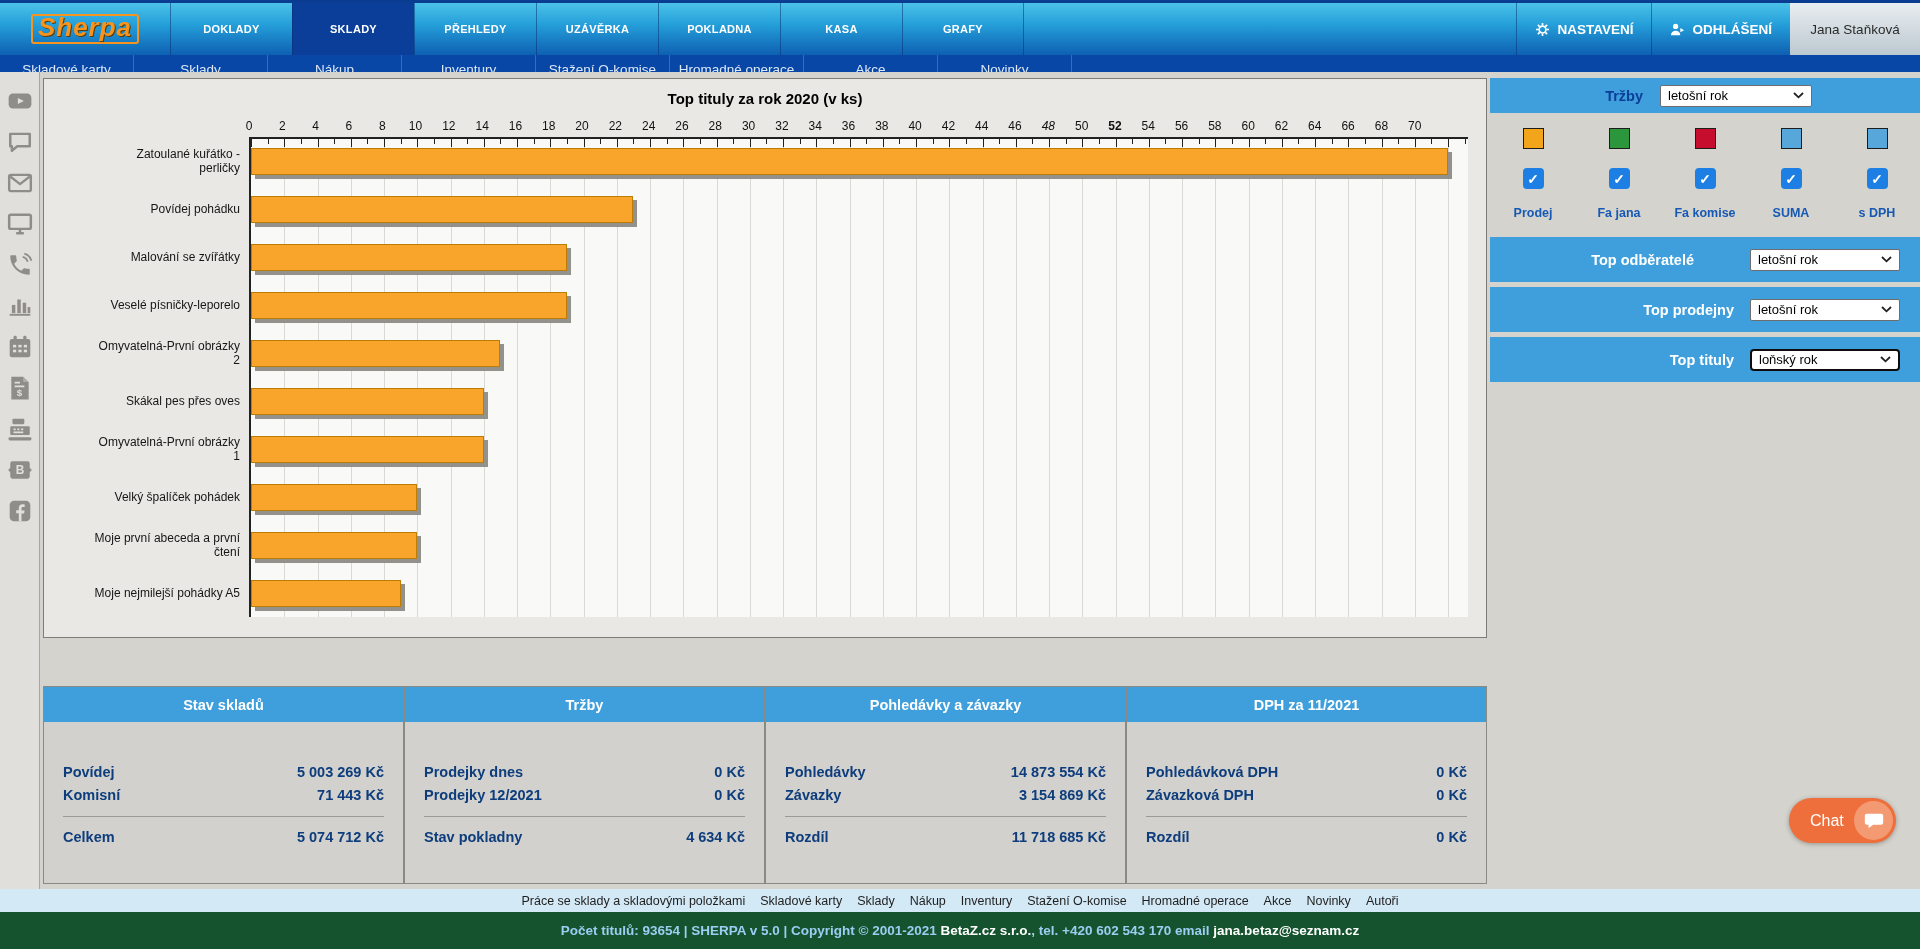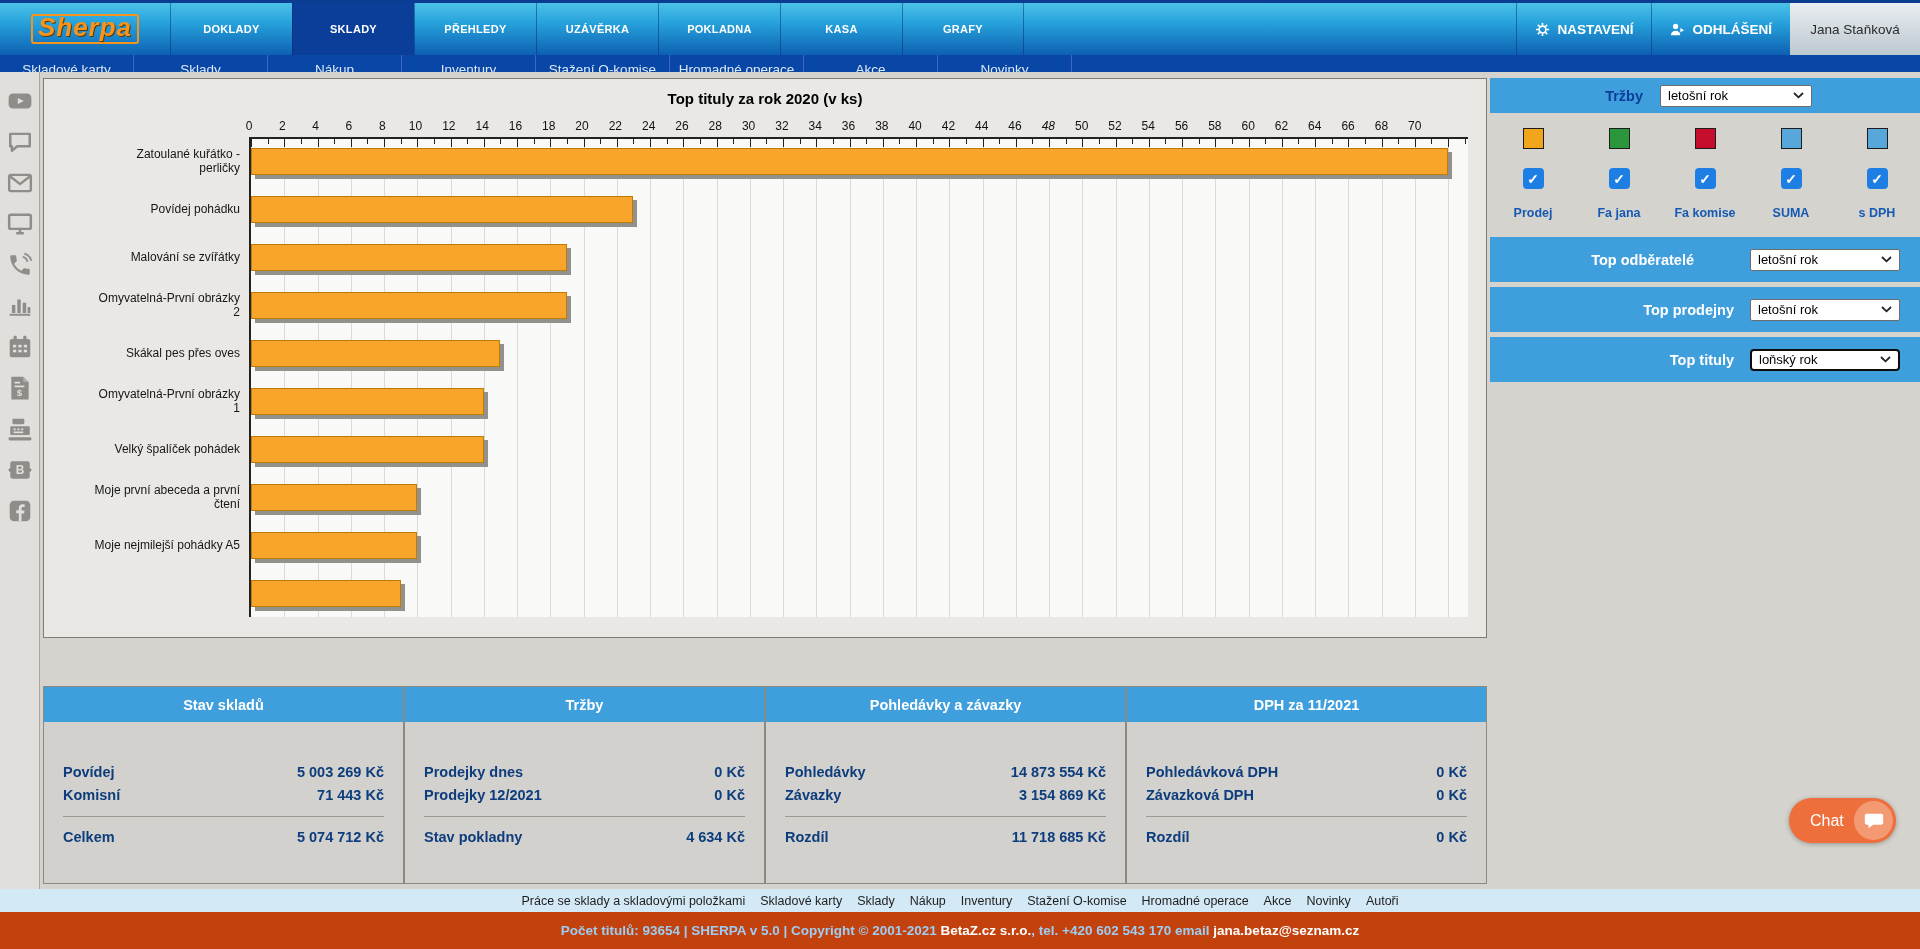--- a/index.html
+++ b/index.html
@@ -102,21 +102,21 @@
   .chat-label { color:#fff; font-size:16px; margin-left:21px; }
   .chat-circle { position:absolute; right:3px; top:3px; width:39px; height:39px; border-radius:50%;
     background:#f49a73; display:flex; align-items:center; justify-content:center; }
 
   
   #footer-links { position:absolute; top:889px; left:0; width:1920px; height:23px;
     background:#d4e9f6; display:flex; align-items:center; justify-content:center;
     gap:15px; font-size:12.5px; color:#1e1e1e; }
   .footer-link { cursor:pointer; }
   #footer-bar { position:absolute; top:912px; left:0; width:1920px; height:37px;
-    background:#c2410c; display:flex; align-items:center; justify-content:center;
+    background:#14532d; display:flex; align-items:center; justify-content:center;
     font-size:13.5px; font-weight:bold; color:#9dcdf2; white-space:pre; }
   #footer-bar .seg-bold { color:#ffffff; }
 </style>
 </head>
 <body>
 
 <div id="header">
   <div class="logo-box">
     <span class="logo-text">Sherpa</span>
   </div>
@@ -235,20 +235,21 @@
         </svg></div>
     </div>
 
   <div id="chart-panel">
     <div class="chart-title">Top tituly za rok 2020 (v ks)</div>
     <div class="chart-body">
       <div class="labels-col" id="cat-labels">
           <div class="cat-label">Zatoulané kuřátko - perličky</div>
           <div class="cat-label">Povídej pohádku</div>
           <div class="cat-label">Malování se zvířátky</div>
+          <div class="cat-label">Veselé písničky-leporelo</div>
           <div class="cat-label">Omyvatelná-První obrázky 2</div>
           <div class="cat-label">Skákal pes přes oves</div>
           <div class="cat-label">Omyvatelná-První obrázky 1</div>
           <div class="cat-label">Velký špalíček pohádek</div>
           <div class="cat-label">Moje první abeceda a první čtení</div>
           <div class="cat-label">Moje nejmilejší pohádky A5</div>
         </div>
       <div class="plot-col">
         <div class="tick-labels" id="tick-labels">
             <span class="tick-label" style="left: 0%;">0</span>
@@ -270,21 +271,21 @@
             <span class="tick-label" style="left: 43.7158%;">32</span>
             <span class="tick-label" style="left: 46.4481%;">34</span>
             <span class="tick-label" style="left: 49.1803%;">36</span>
             <span class="tick-label" style="left: 51.9126%;">38</span>
             <span class="tick-label" style="left: 54.6448%;">40</span>
             <span class="tick-label" style="left: 57.377%;">42</span>
             <span class="tick-label" style="left: 60.1093%;">44</span>
             <span class="tick-label" style="left: 62.8415%;">46</span>
             <span class="tick-label" style="left: 65.5738%; font-style: italic;">48</span>
             <span class="tick-label" style="left: 68.306%;">50</span>
-            <span class="tick-label" style="left: 71.0383%;">52</span>
+            <span class="tick-label" style="left: 71.0383%; font-weight: bold;">52</span>
             <span class="tick-label" style="left: 73.7705%;">54</span>
             <span class="tick-label" style="left: 76.5027%;">56</span>
             <span class="tick-label" style="left: 79.235%;">58</span>
             <span class="tick-label" style="left: 81.9672%;">60</span>
             <span class="tick-label" style="left: 84.6995%;">62</span>
             <span class="tick-label" style="left: 87.4317%;">64</span>
             <span class="tick-label" style="left: 90.1639%;">66</span>
             <span class="tick-label" style="left: 92.8962%;">68</span>
             <span class="tick-label" style="left: 95.6284%;">70</span>
           </div>

